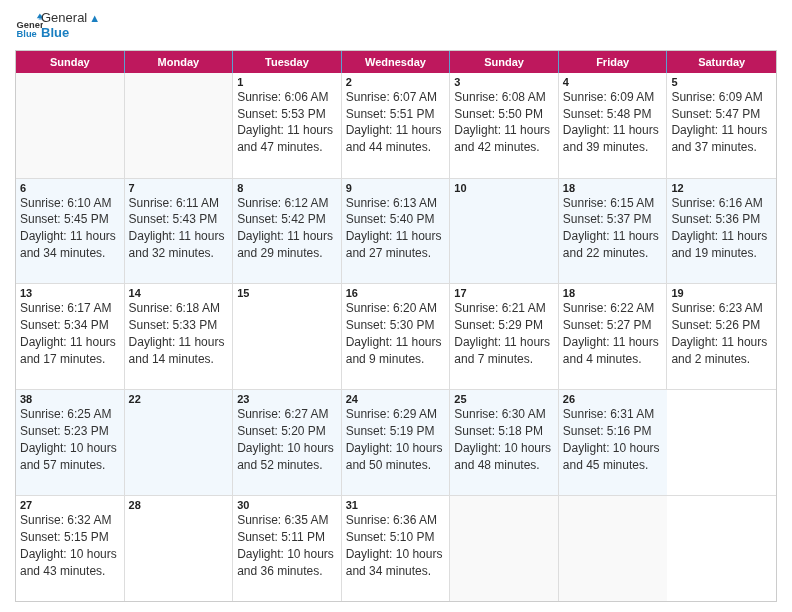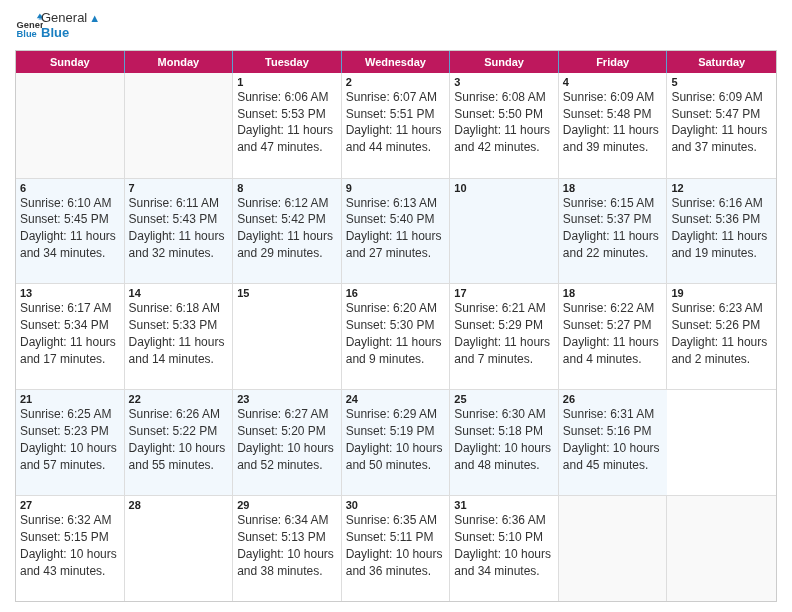--- a/index.html
+++ b/index.html
@@ -214,26 +214,25 @@
             <span class="day-num">18</span>
             <div class="cell-text">Sunrise: 6:22 AM<br>Sunset: 5:27 PM<br>Daylight: 11 hours and 4 minutes.</div>
           </div>
           <div class="cal-cell">
             <span class="day-num">19</span>
             <div class="cell-text">Sunrise: 6:23 AM<br>Sunset: 5:26 PM<br>Daylight: 11 hours and 2 minutes.</div>
           </div>
         </div>
         <div class="cal-row row-alt">
           <div class="cal-cell">
-            <span class="day-num">21</span>
+            <span class="day-num">38</span>
             <div class="cell-text">Sunrise: 6:25 AM<br>Sunset: 5:23 PM<br>Daylight: 10 hours and 57 minutes.</div>
           </div>
           <div class="cal-cell">
             <span class="day-num">22</span>
-            <div class="cell-text">Sunrise: 6:26 AM<br>Sunset: 5:22 PM<br>Daylight: 10 hours and 55 minutes.</div>
           </div>
           <div class="cal-cell">
             <span class="day-num">23</span>
             <div class="cell-text">Sunrise: 6:27 AM<br>Sunset: 5:20 PM<br>Daylight: 10 hours and 52 minutes.</div>
           </div>
           <div class="cal-cell">
             <span class="day-num">24</span>
             <div class="cell-text">Sunrise: 6:29 AM<br>Sunset: 5:19 PM<br>Daylight: 10 hours and 50 minutes.</div>
           </div>
           <div class="cal-cell">
@@ -245,24 +244,20 @@
             <div class="cell-text">Sunrise: 6:31 AM<br>Sunset: 5:16 PM<br>Daylight: 10 hours and 45 minutes.</div>
           </div>
         </div>
         <div class="cal-row">
           <div class="cal-cell">
             <span class="day-num">27</span>
             <div class="cell-text">Sunrise: 6:32 AM<br>Sunset: 5:15 PM<br>Daylight: 10 hours and 43 minutes.</div>
           </div>
           <div class="cal-cell">
             <span class="day-num">28</span>
-          </div>
-          <div class="cal-cell">
-            <span class="day-num">29</span>
-            <div class="cell-text">Sunrise: 6:34 AM<br>Sunset: 5:13 PM<br>Daylight: 10 hours and 38 minutes.</div>
           </div>
           <div class="cal-cell">
             <span class="day-num">30</span>
             <div class="cell-text">Sunrise: 6:35 AM<br>Sunset: 5:11 PM<br>Daylight: 10 hours and 36 minutes.</div>
           </div>
           <div class="cal-cell">
             <span class="day-num">31</span>
             <div class="cell-text">Sunrise: 6:36 AM<br>Sunset: 5:10 PM<br>Daylight: 10 hours and 34 minutes.</div>
           </div>
           <div class="cal-cell empty"></div>

